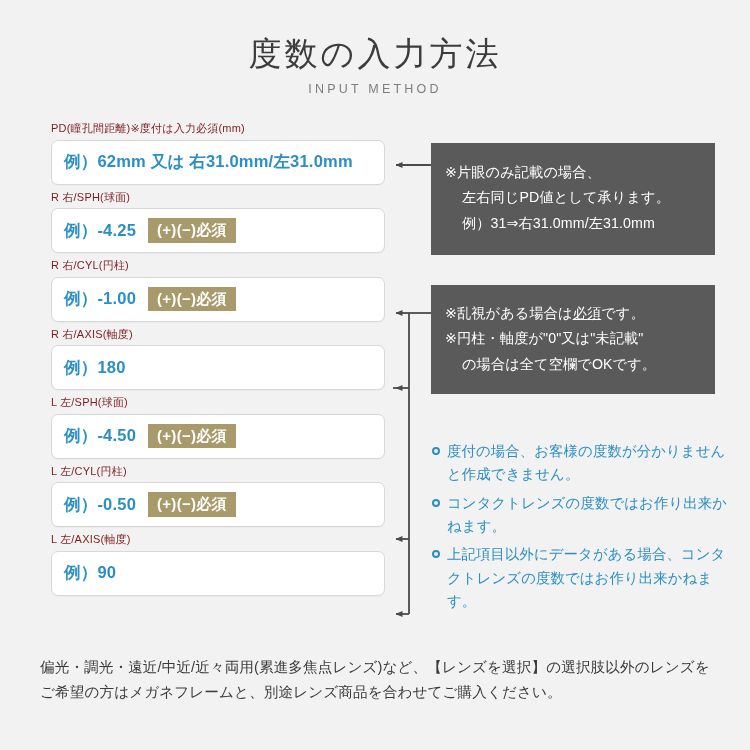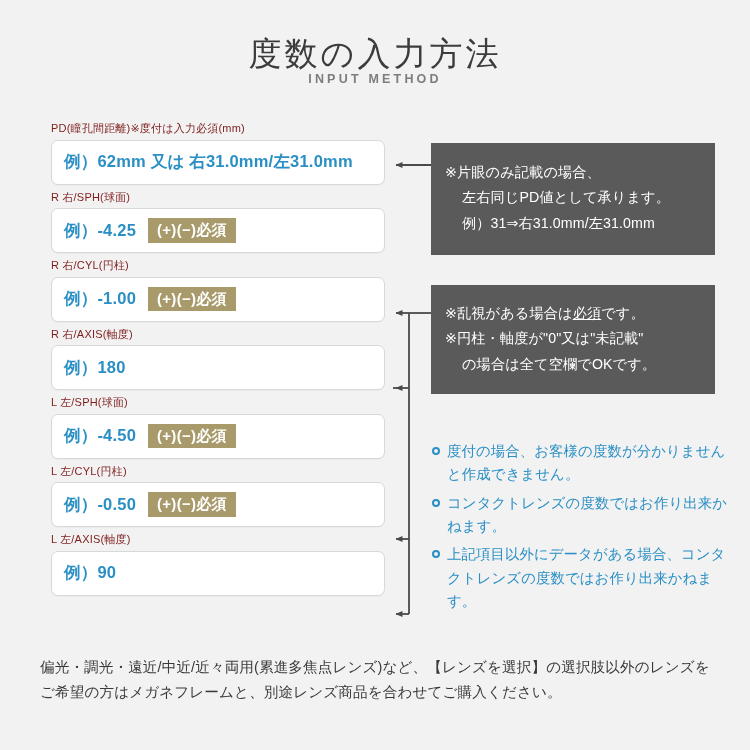--- a/index.html
+++ b/index.html
@@ -30,24 +30,25 @@
     text-align: center;
   }
   .title-ja {
     font-size: 33px;
     letter-spacing: 3px;
     color: #3c3c3c;
     font-weight: 400;
     line-height: 1.1;
   }
   .title-en {
+    margin-top: 10px;
     font-size: 12.5px;
     letter-spacing: 3.2px;
     color: #7d7d7d;
-    font-weight: 700;
+    font-weight: 400;
   }
 
   
   .form-col {
     position: absolute;
     left: 51px;
     top: 120px;
     width: 334px;
   }
   .field-group {

